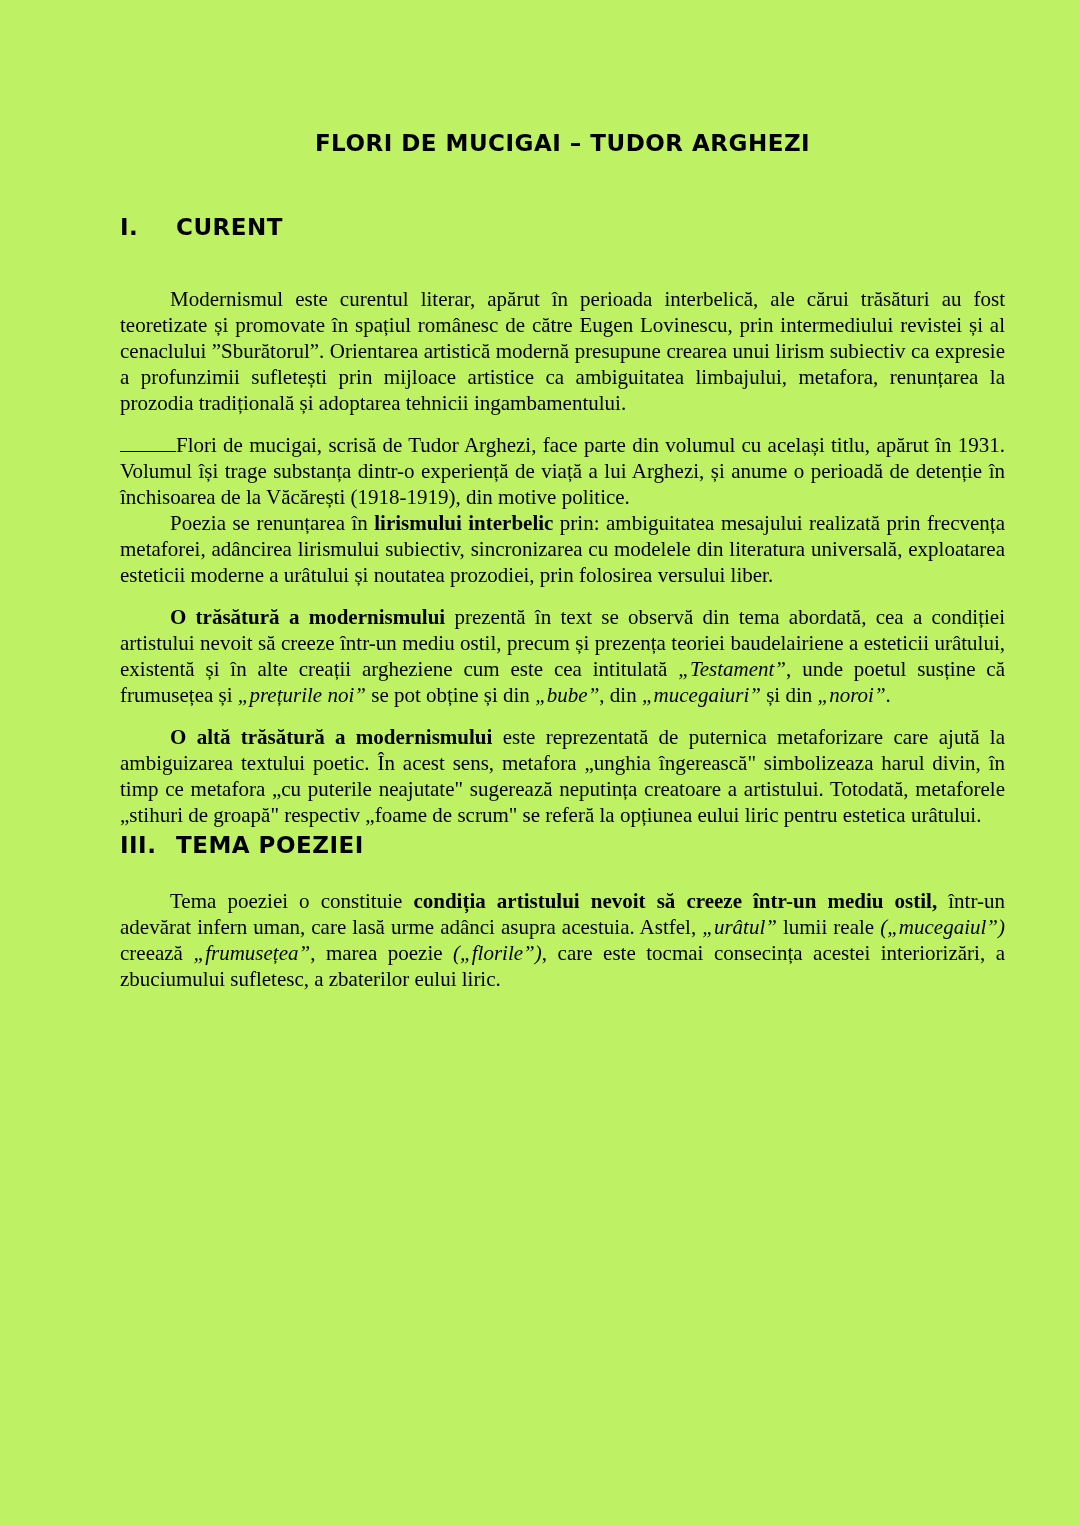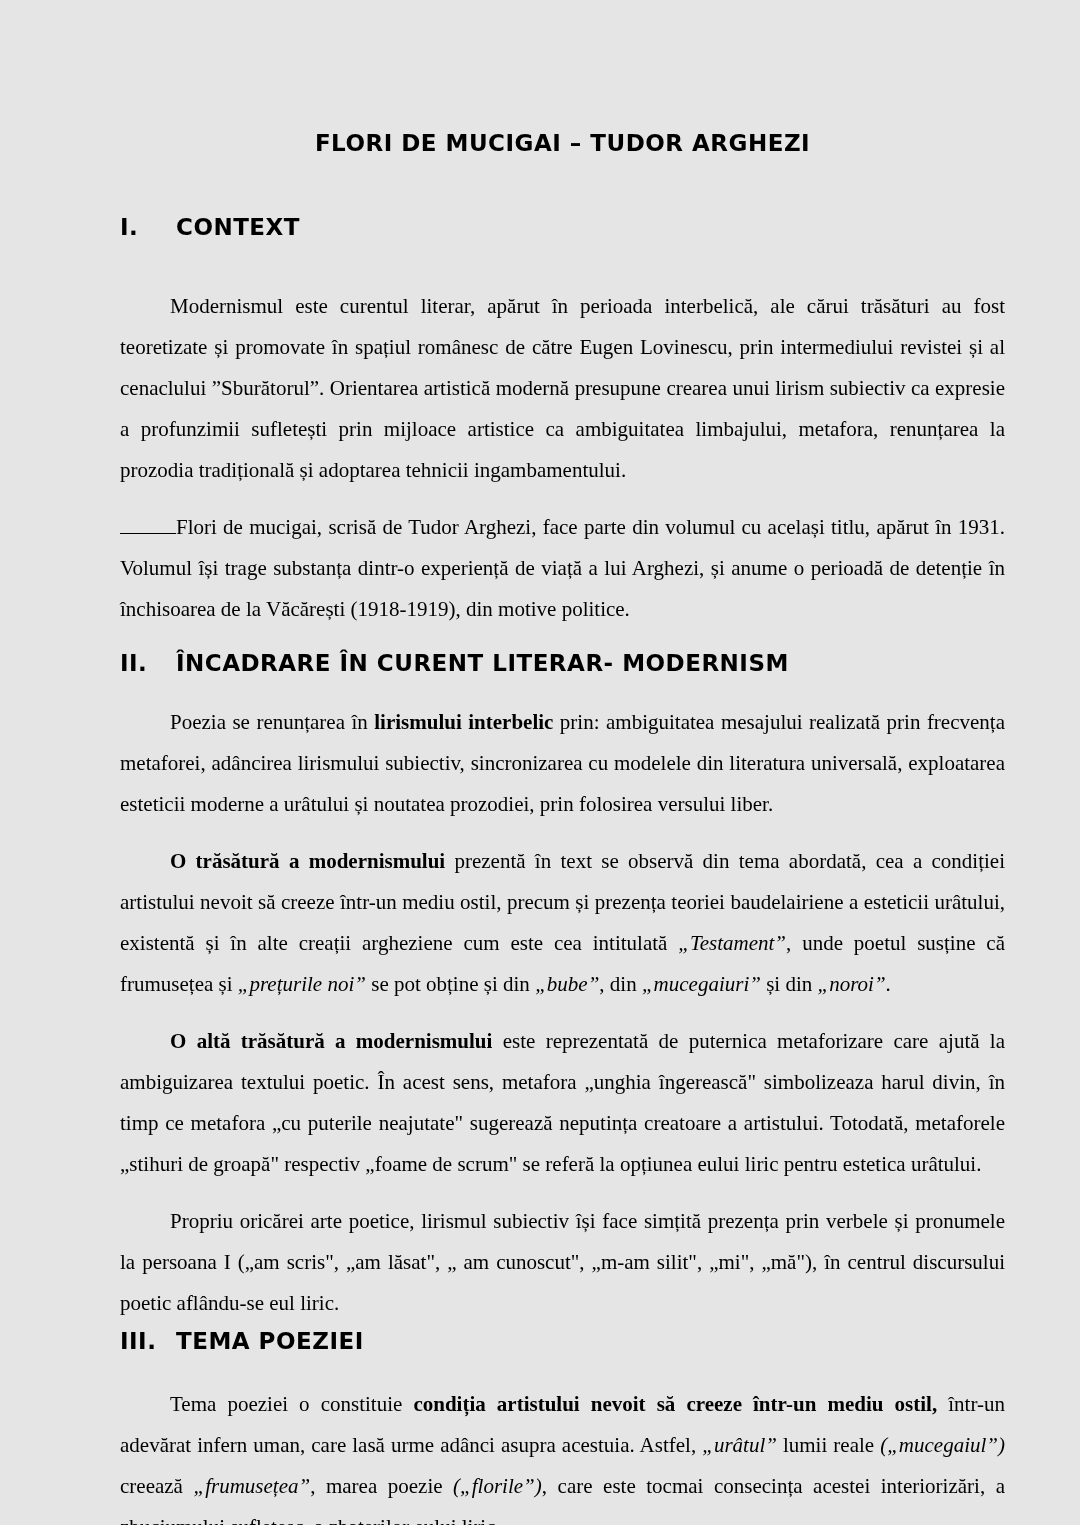--- a/index.html
+++ b/index.html
@@ -2,21 +2,21 @@
 <html lang="ro"><head>
 <meta charset="utf-8">
 <title>Document</title>
 <style>
   html, body { margin: 0; padding: 0; background: #ffffff; }
   .page {
     position: relative;
     width: 1080px;
     height: 1525px;
     margin: 0 auto;
-    background: #e5e5e5;
+    background: #bef264;
     box-sizing: border-box;
     padding: 130px 75px 0 120px;
     font-family: "Liberation Serif", serif;
     color: #000000;
     overflow: hidden;
   }
   .doc-title {
     text-align: center;
     font-family: "DejaVu Sans", sans-serif;
     font-weight: 700;
@@ -36,21 +36,21 @@
   }
   .section-heading .sec-num {
     flex: 0 0 auto;
     min-width: 50px;
     padding-right: 6px;
   }
   .sec-1 .section-heading { margin-top: 0; margin-bottom: 46px; }
   .sec-3 .section-heading { margin-top: 4px; margin-bottom: 30px; align-items: flex-end; }
   .para {
     font-size: 21px;
-    line-height: 41px;
+    line-height: 26px;
     text-align: justify;
     text-indent: 50px;
     margin: 16px 0 0 0;
   }
   .para:first-of-type { margin-top: 0; }
   .para.no-indent { text-indent: 0; }
   .b { font-weight: 700; }
   .i { font-style: italic; }
   .u { text-underline-offset: 3px; }
   .utab {
@@ -63,34 +63,29 @@
 </style>
 </head>
 <body>
 
 <div class="page">
   <div class="doc-title">FLORI DE MUCIGAI – TUDOR ARGHEZI</div>
   <main>
       <section class="sec-1">
         <div class="section-heading">
           <span class="sec-num">I.</span>
-          <span>CONTEXT</span>
+          <span>CURENT</span>
         </div>
         <p class="para"><span>Modernismul este curentul literar, apărut în perioada interbelică, ale cărui trăsături au fost teoretizate și promovate în spațiul românesc de către Eugen Lovinescu, prin intermediului revistei și al cenaclului ”Sburătorul”. Orientarea artistică modernă presupune crearea unui lirism subiectiv ca expresie a profunzimii sufletești prin mijloace artistice ca ambiguitatea limbajului, metafora, renunțarea la prozodia tradițională și adoptarea tehnicii ingambamentului.</span></p>
         <p class="para no-indent"><span class="utab"></span><span class="u">Flori de mucigai</span><span>, scrisă de Tudor Arghezi, face parte din volumul cu același titlu, apărut în 1931. Volumul își trage substanța dintr-o experiență de viață a lui Arghezi, și anume o perioadă de detenție în închisoarea de la Văcărești (1918-1919), din motive politice.</span></p>
       </section>
       <section class="sec-2">
-        <div class="section-heading">
-          <span class="sec-num">II.</span>
-          <span>ÎNCADRARE ÎN CURENT LITERAR- MODERNISM</span>
-        </div>
         <p class="para"><span>Poezia se renunțarea în </span><span class="b">lirismului interbelic</span><span> prin: ambiguitatea mesajului realizată prin frecvența metaforei, adâncirea lirismului subiectiv, sincronizarea cu modelele din literatura universală, exploatarea esteticii moderne a urâtului și noutatea prozodiei, prin folosirea versului liber.</span></p>
         <p class="para"><span class="b">O trăsătură a modernismului</span><span> prezentă în text se observă din tema abordată, cea a condiției artistului nevoit să creeze într-un mediu ostil, precum și prezența teoriei baudelairiene a esteticii urâtului, existentă și în alte creații argheziene cum este cea intitulată </span><span class="i">„Testament”</span><span>, unde poetul susține că frumusețea și </span><span class="i">„prețurile noi”</span><span> se pot obține și din </span><span class="i">„bube”</span><span>, din </span><span class="i">„mucegaiuri”</span><span> și din </span><span class="i">„noroi”</span><span>.</span></p>
         <p class="para"><span class="b">O altă trăsătură a modernismului</span><span> este reprezentată de puternica metaforizare care ajută la ambiguizarea textului poetic. În acest sens, metafora „unghia îngerească" simbolizeaza harul divin, în timp ce metafora „cu puterile neajutate" sugerează neputința creatoare a artistului. Totodată, metaforele „stihuri de groapă" respectiv „foame de scrum" se referă la opțiunea eului liric pentru estetica urâtului.</span></p>
-        <p class="para"><span>Propriu oricărei arte poetice, lirismul subiectiv își face simțită prezența prin verbele și pronumele la persoana I („am scris", „am lăsat", „ am cunoscut", „m-am silit", „mi",  „mă"), în centrul discursului poetic aflându-se eul liric.</span></p>
       </section>
       <section class="sec-3">
         <div class="section-heading">
           <span class="sec-num">III.</span>
           <span>TEMA POEZIEI</span>
         </div>
         <p class="para"><span>Tema poeziei o constituie </span><span class="b">condiția artistului nevoit să creeze într-un mediu ostil,</span><span> într-un adevărat infern uman, care lasă urme adânci asupra acestuia. Astfel, </span><span class="i">„urâtul”</span><span> lumii reale </span><span class="i">(„mucegaiul”)</span><span> creează </span><span class="i">„frumusețea”</span><span>, marea poezie </span><span class="i">(„florile”)</span><span>, care este tocmai consecința acestei interiorizări, a zbuciumului sufletesc, a zbaterilor eului liric.</span></p>
       </section>
     </main>
 </div>

